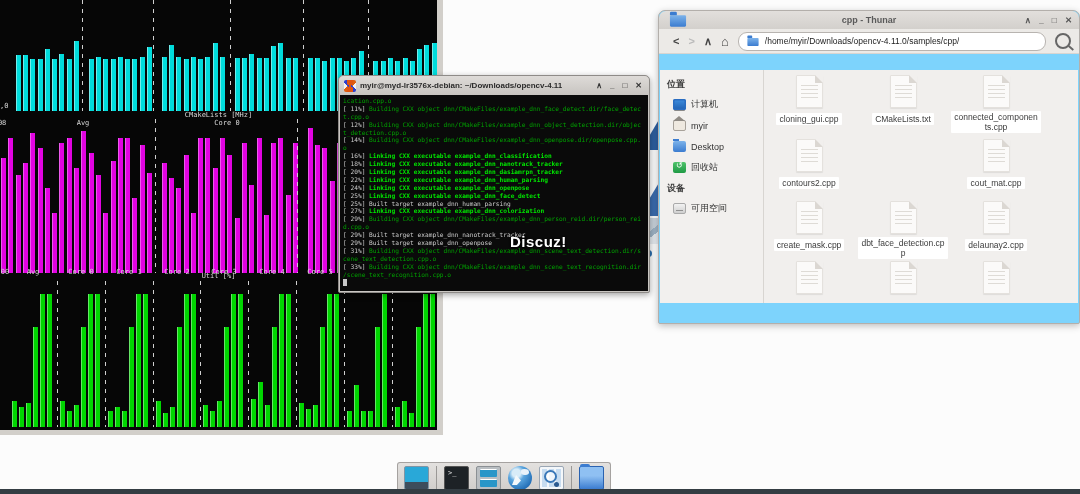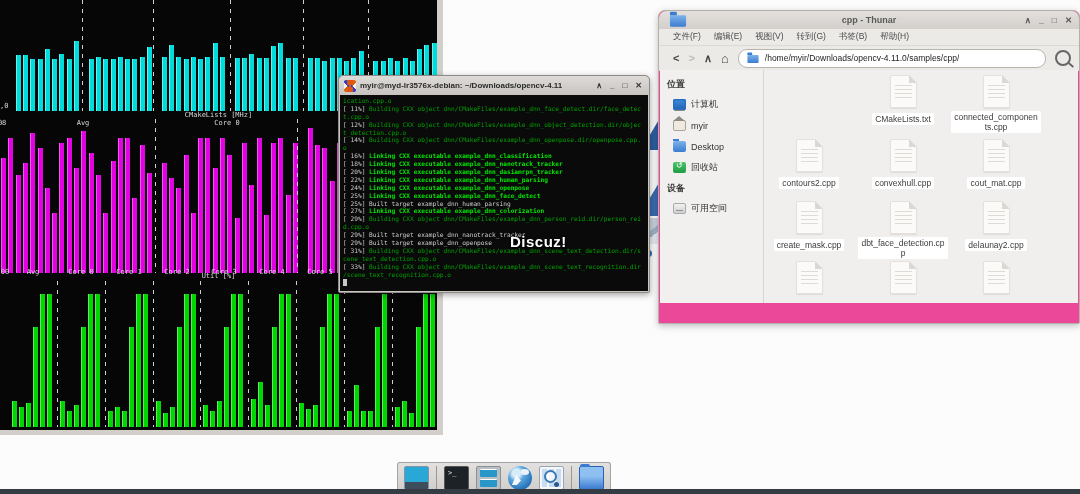--- a/index.html
+++ b/index.html
@@ -58,21 +58,21 @@
   .seg-building{color:#00a000;}
   .seg-linking{color:#00e600;font-weight:bold;}
   .seg-built{color:#cccccc;}
   .cursor{display:inline-block;width:4px;height:7px;background:#c8c8c8;vertical-align:middle;}
 
   
   .watermark{position:absolute;left:510px;top:233px;font-size:15px;font-weight:bold;color:#ffffff;
     text-shadow:0 1px 3px rgba(0,0,0,.85),1px 1px 1px rgba(0,0,0,.6);letter-spacing:.5px;z-index:40;}
 
   
-  .thunar{position:absolute;left:658px;top:10px;width:420px;height:312px;background:#ec4899;
+  .thunar{position:absolute;left:658px;top:10px;width:420px;height:312px;background:#7dd3fc;
     border:1px solid #b3afab;border-radius:7px 7px 2px 2px;box-shadow:0 2px 7px rgba(0,0,0,.25);}
   .f-titlebar{position:relative;height:18px;background:linear-gradient(180deg,#e2dfdc,#d3d0cc);
     border-radius:7px 7px 0 0;display:flex;align-items:center;}
   .f-title{flex:1;text-align:center;font-size:9px;font-weight:bold;color:#5a5a5a;}
   .f-btns{position:absolute;right:7px;top:0;height:18px;display:flex;gap:8px;align-items:center;}
   .f-btn{font-size:8.5px;font-weight:bold;color:#555;}
   .mini-folder{position:relative;display:inline-block;width:14px;height:10px;border-radius:1px;
     background:linear-gradient(180deg,#7db3ea,#3b7cd0);margin-top:3px;}
   .mini-folder::before{content:'';position:absolute;top:-3px;left:0;width:6px;height:3px;
     background:#3b7cd0;border-radius:1px 1px 0 0;}
@@ -379,28 +379,20 @@
     <div class="f-titlebar">
       <span class="mini-folder f-appicon"></span>
       <span class="f-title">cpp - Thunar</span>
       <span class="f-btns">
         <span class="f-btn">∧</span>
         <span class="f-btn">_</span>
         <span class="f-btn">□</span>
         <span class="f-btn">✕</span>
       </span>
     </div>
-    <div class="f-menubar" id="thunar-menubar">
-        <span class="menu-item">文件(F)</span>
-        <span class="menu-item">编辑(E)</span>
-        <span class="menu-item">视图(V)</span>
-        <span class="menu-item">转到(G)</span>
-        <span class="menu-item">书签(B)</span>
-        <span class="menu-item">帮助(H)</span>
-      </div>
     <div class="f-toolbar">
       <span class="navico">&lt;</span>
       <span class="navico disabled">&gt;</span>
       <span class="navico">∧</span>
       <span class="navico" style="font-size:13px;">⌂</span>
       <span class="pathfield">
         <span class="mini-folder" style="transform:scale(.8);margin-top:2px;"></span>
         <span class="pathtext">/home/myir/Downloads/opencv-4.11.0/samples/cpp/</span>
       </span>
       <span class="mag" style="width:12px;height:12px;"></span>
@@ -424,24 +416,24 @@
             <span class="sbico trash-icon"></span>
             <span>回收站</span>
           </div>
           <div class="sb-header">设备</div>
           <div class="sb-item">
             <span class="sbico filesystem-icon"></span>
             <span>可用空间</span>
           </div>
         </div>
       <div class="f-files" id="thunar-files">
+          <div class="fcell" style="left: 0px; top: 5px;"><div class="doc"></div><span class="fname">cloning_gui.cpp</span></div>
           <div class="fcell" style="left: 94px; top: 5px;"><div class="doc"></div><span class="fname">CMakeLists.txt</span></div>
           <div class="fcell" style="left: 187px; top: 5px;"><div class="doc"></div><span class="fname">connected_components.cpp</span></div>
           <div class="fcell" style="left: 0px; top: 69px;"><div class="doc"></div><span class="fname">contours2.cpp</span></div>
-          <div class="fcell" style="left: 94px; top: 69px;"><div class="doc"></div><span class="fname">convexhull.cpp</span></div>
           <div class="fcell" style="left: 187px; top: 69px;"><div class="doc"></div><span class="fname">cout_mat.cpp</span></div>
           <div class="fcell" style="left: 94px; top: 131px;"><div class="doc"></div><span class="fname">dbt_face_detection.cpp</span></div>
           <div class="fcell" style="left: 0px; top: 131px;"><div class="doc"></div><span class="fname">create_mask.cpp</span></div>
           <div class="fcell" style="left: 187px; top: 131px;"><div class="doc"></div><span class="fname">delaunay2.cpp</span></div>
           <div class="fcell" style="left: 0px; top: 191px;">
             <div class="doc"></div>
           </div>
           <div class="fcell" style="left: 94px; top: 191px;">
             <div class="doc"></div>
           </div>

